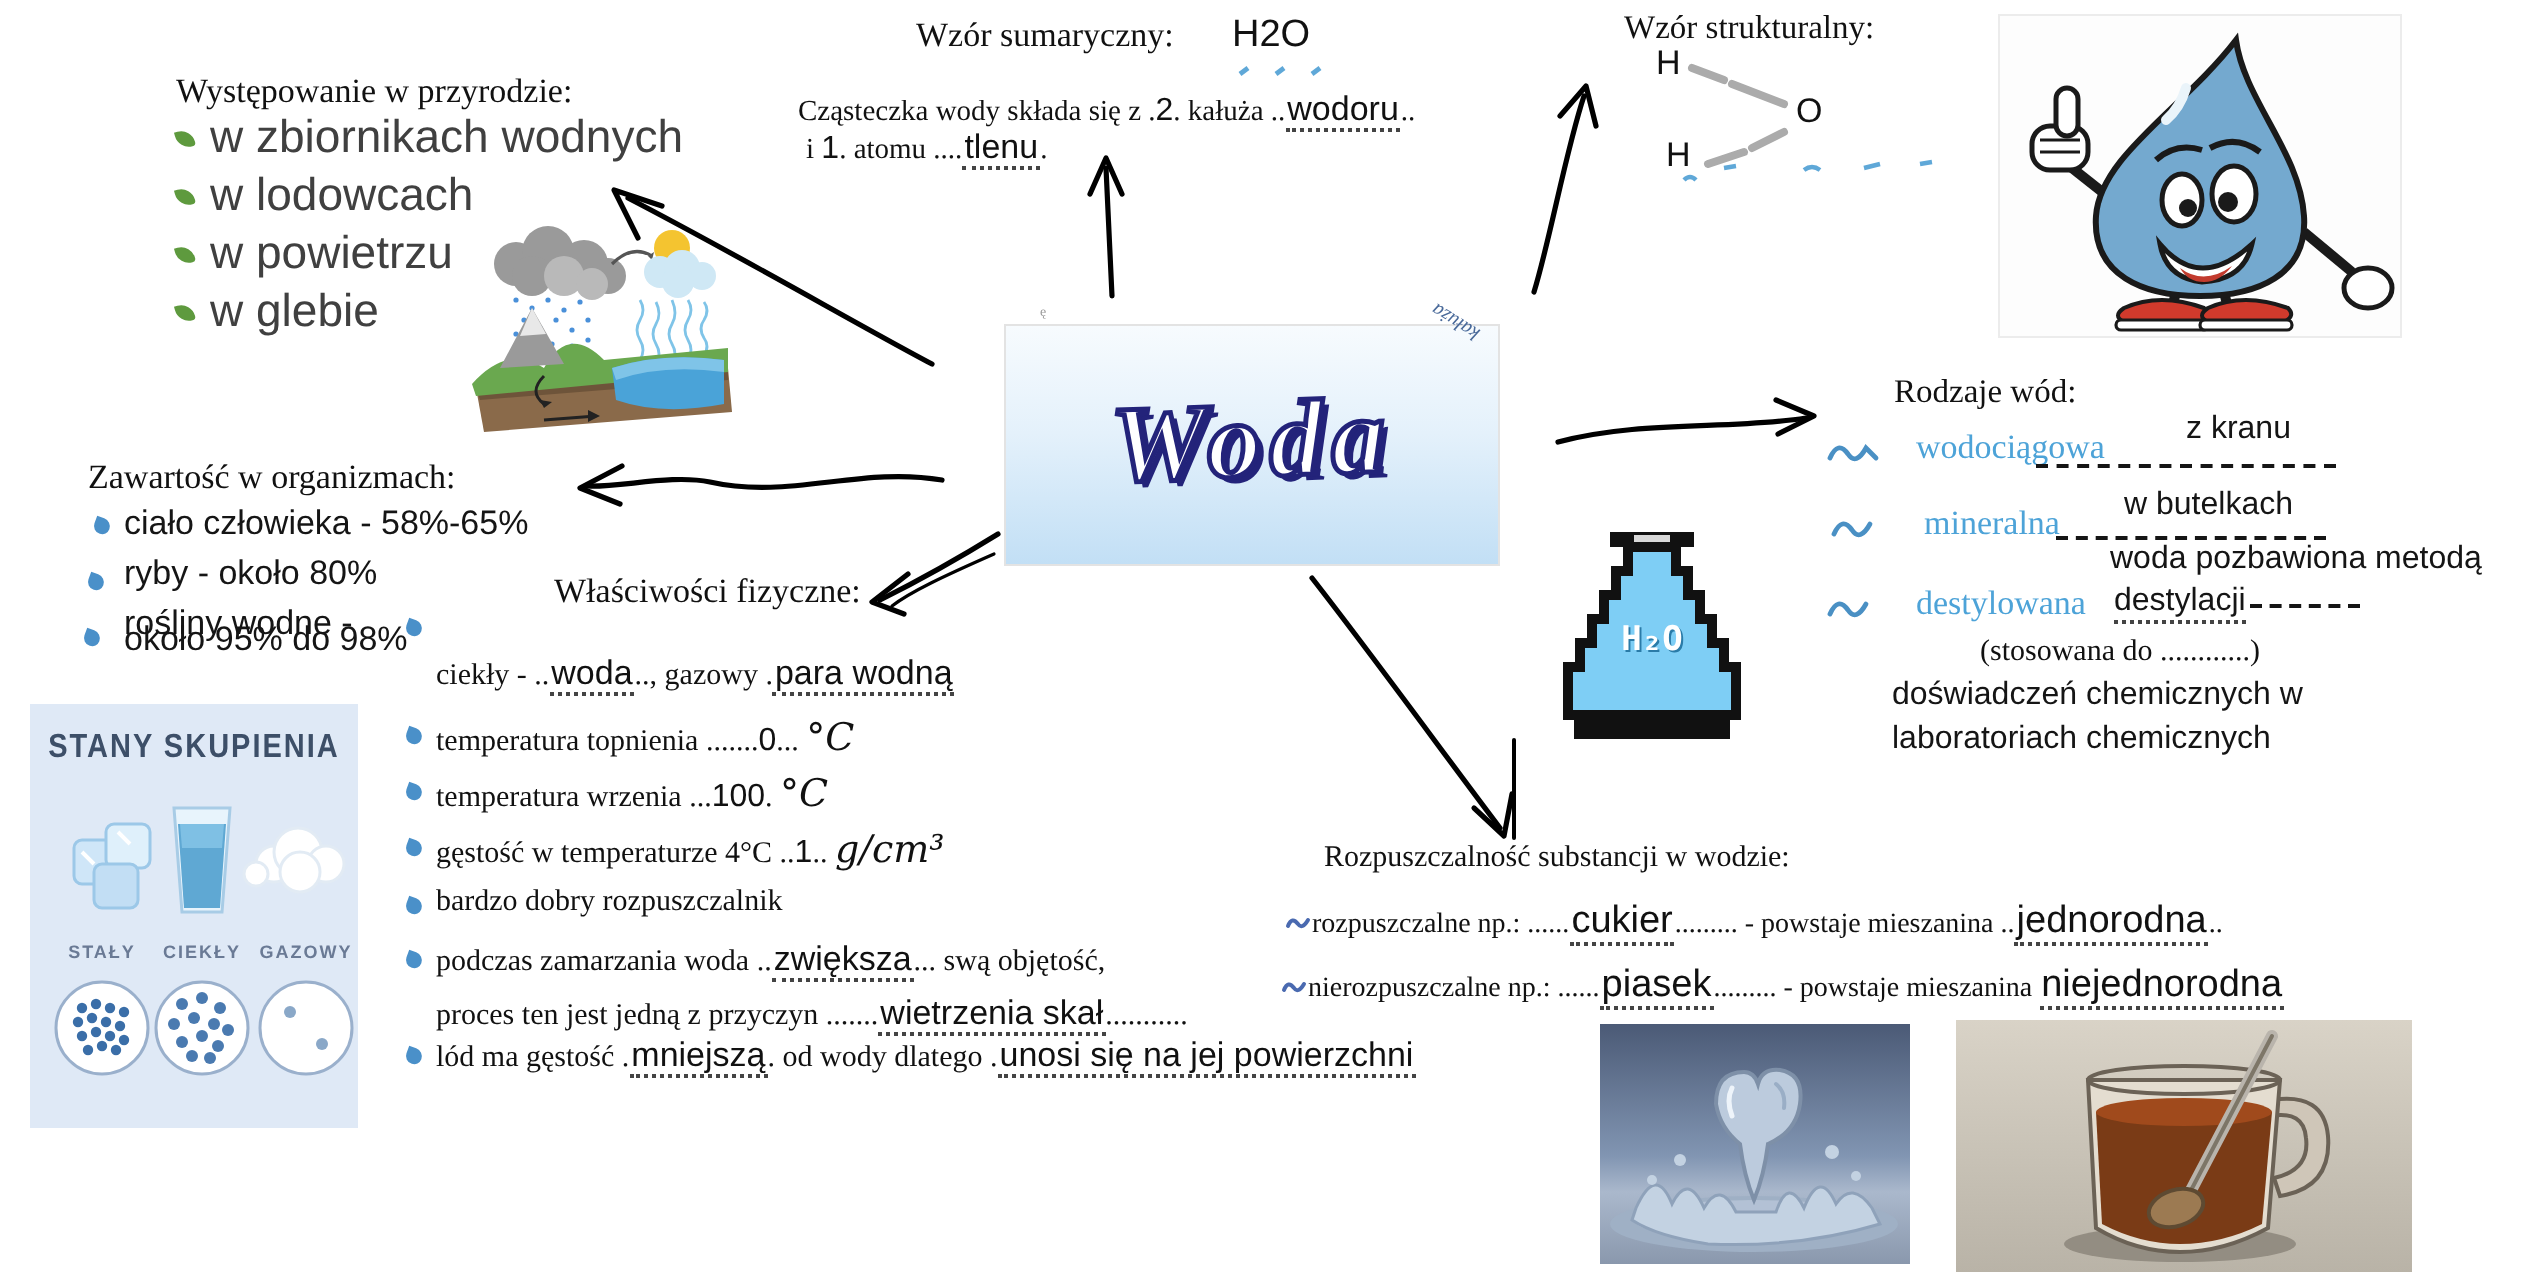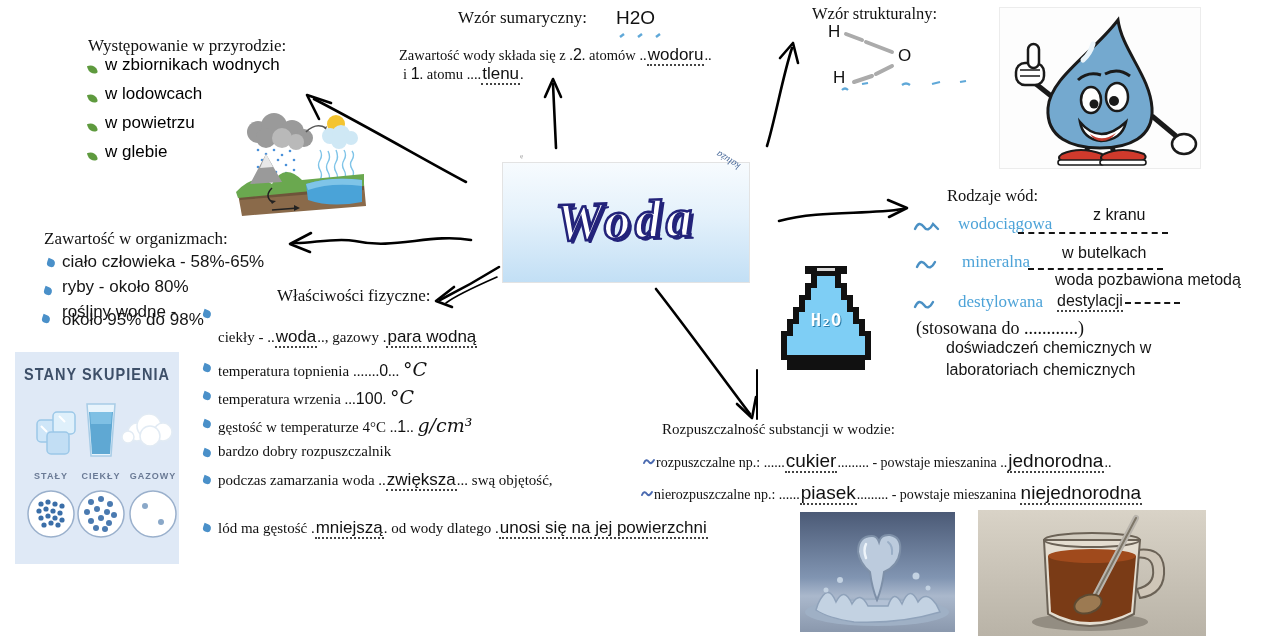--- a/index.html
+++ b/index.html
@@ -2,21 +2,21 @@
 <html><head>
 <meta charset="utf-8">
 <style>
   html,body{margin:0;padding:0;background:#fff;}
   #canvas{position:relative;width:1273px;height:640px;background:#fff;overflow:hidden;
           font-family:"Liberation Serif",serif;color:#111;}
   .abs{position:absolute;}
   .serif{font-family:"Liberation Serif",serif;}
   .sans{font-family:"Liberation Sans",sans-serif;}
   .heading{font-size:17px;}
-  .big-item{font-family:"Liberation Sans",sans-serif;font-size:17px;color:#000000;}
+  .big-item{font-family:"Liberation Sans",sans-serif;font-size:23px;color:#404040;}
   .mid-item{font-family:"Liberation Sans",sans-serif;font-size:17px;color:#151515;}
   .prop{font-size:15px;white-space:nowrap;}
   .ans{font-family:"Liberation Sans",sans-serif;font-size:17px;border-bottom:2px dotted #444;padding:0 1px;}
   .ans-num{font-family:"Liberation Sans",sans-serif;font-size:16px;}
   .hand{font-family:"DejaVu Serif",serif;font-style:italic;font-size:19px;}
   .drop-bullet{width:8px;height:8px;background:#4a90c9;border-radius:0 75% 65% 70%;transform:rotate(20deg);}
   .leaf-bullet{width:9px;height:9px;background:#5e9a3e;border-radius:0 80% 20% 80%;transform:rotate(-15deg);}
   .dashline{height:0;border-bottom:2.5px dashed #151515;}
   .type-name{font-size:17px;color:#4da3d8;}
   .note{font-family:"Liberation Sans",sans-serif;font-size:16px;color:#151515;}
@@ -133,21 +133,21 @@
   </svg>
 
   <div class="abs heading" style="left:458px;top:8px;">Wzór sumaryczny:</div>
   <div class="abs sans" style="left:616px;top:7px;font-size:19px;">H2O</div>
   <svg class="abs" style="left:616px;top:30px;" width="60" height="10" viewBox="0 0 60 10" stroke="#5fa8d8" stroke-width="2.4" fill="none">
     <path d="M4,7 l4,-3"></path>
       <path d="M22,7 l4,-3"></path>
       <path d="M40,7 l4,-3"></path>
   </svg>
   <div class="abs serif" style="left:399px;top:45px;font-size:14.5px;white-space:nowrap;">
-    <span>Zawartość wody składa się z .</span><span class="ans-num">2</span><span>. atomów ..</span><span class="ans">wodoru</span><span>..</span>
+    <span>Cząsteczka wody składa się z .</span><span class="ans-num">2</span><span>. kałuża ..</span><span class="ans">wodoru</span><span>..</span>
   </div>
   <div class="abs serif" style="left:403px;top:64px;font-size:14.5px;white-space:nowrap;">
     <span>i </span><span class="ans-num">1</span><span>. atomu ....</span><span class="ans">tlenu</span><span>.</span>
   </div>
 
   <div class="abs heading" style="left:812px;top:4px;font-size:16.5px;">Wzór strukturalny:</div>
   <div class="abs sans" style="left:828px;top:22px;font-size:17px;">H</div>
   <div class="abs sans" style="left:898px;top:46px;font-size:17px;">O</div>
   <div class="abs sans" style="left:833px;top:68px;font-size:17px;">H</div>
   <svg class="abs" style="left:810px;top:20px;" width="170" height="78" viewBox="0 0 170 78" fill="none">
@@ -216,20 +216,23 @@
     <span>gęstość w temperaturze 4°C ..</span><span class="ans-num">1</span><span>..</span> <span class="hand">g/cm³</span>
   </div>
 
   <div class="abs drop-bullet" style="left:203px;top:449px;"></div>
   <div class="abs prop" style="left:218px;top:443px;">bardzo dobry rozpuszczalnik</div>
 
   <div class="abs drop-bullet" style="left:203px;top:476px;"></div>
   <div class="abs prop" style="left:218px;top:470px;">
     <span>podczas zamarzania woda ..</span><span class="ans">zwiększa</span><span>... swą objętość,</span>
   </div>
+  <div class="abs prop" style="left:218px;top:497px;">
+    <span>proces ten jest jedną z przyczyn .......</span><span class="ans">wietrzenia skał</span><span>...........</span>
+  </div>
   <div class="abs drop-bullet" style="left:203px;top:524px;"></div>
   <div class="abs prop" style="left:218px;top:518px;">
     <span>lód ma gęstość .</span><span class="ans">mniejszą</span><span>. od wody dlatego .</span><span class="ans">unosi się na jej powierzchni</span>
   </div>
 
   <div class="abs infographic">
     <div class="info-title">STANY SKUPIENIA</div>
     <svg width="172" height="170" viewBox="0 0 172 170" style="margin-top:2px;">
       <g>
         <rect x="22" y="36" width="22" height="22" rx="4" fill="#cfe6f8" stroke="#9cc8e8" stroke-width="1.5"></rect>
@@ -314,21 +317,21 @@
   <div class="abs dashline" style="left:1028px;top:268px;width:135px;"></div>
 
   <svg class="abs" style="left:912px;top:296px;" width="30" height="16" viewBox="0 0 30 16" fill="none" stroke="#4a90c4" stroke-width="2.4" stroke-linecap="round">
     <path d="M3,11 q4,-9 9,-2 q4,6 9,-3"></path>
     </svg>
   <div class="abs type-name" style="left:958px;top:292px;">destylowana</div>
   <div class="abs note" style="left:1055px;top:271px;">woda pozbawiona metodą</div>
   <div class="abs note" style="left:1057px;top:292px;border-bottom:2px dotted #444;">destylacji</div>
   <div class="abs dashline" style="left:1125px;top:302px;width:55px;"></div>
 
-  <div class="abs serif" style="left:916px;top:318px;font-size:18px;">(stosowana do ............)</div>
+  <div class="abs serif" style="left:990px;top:318px;font-size:15px;">(stosowana do ............)</div>
   <div class="abs note" style="left:946px;top:339px;">doświadczeń chemicznych w</div>
   <div class="abs note" style="left:946px;top:361px;">laboratoriach chemicznych</div>
 
   <svg class="abs" style="left:781px;top:266px;" width="90" height="108" viewBox="0 0 30 36" shape-rendering="crispEdges">
     <rect x="8" y="0" width="14" height="2.5" fill="#111"></rect>
     <rect x="12" y="0.5" width="6" height="3" fill="#d8d8d8"></rect>
     <path d="M11,2.5 h8 v4 h2 v4 h2 v4 h2 v4 h2 v4 h2 v8 h-28 v-8 h2 v-4 h2 v-4 h2 v-4 h2 v-4 h2 z" fill="#7ecef5" stroke="#111" stroke-width="1.8"></path>
     <rect x="2" y="31" width="26" height="3.5" fill="#111"></rect>
   </svg>
   <div class="abs" style="left:781px;top:310px;width:90px;text-align:center;font-family:'DejaVu Sans Mono',monospace;

